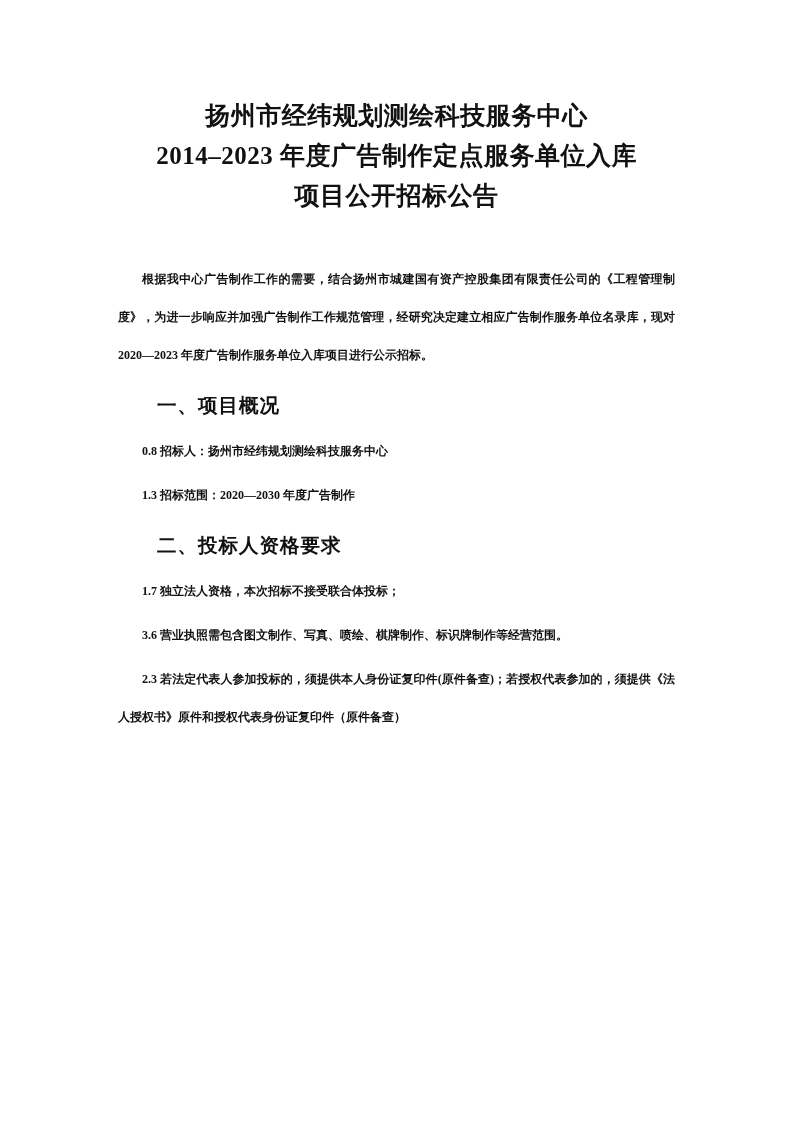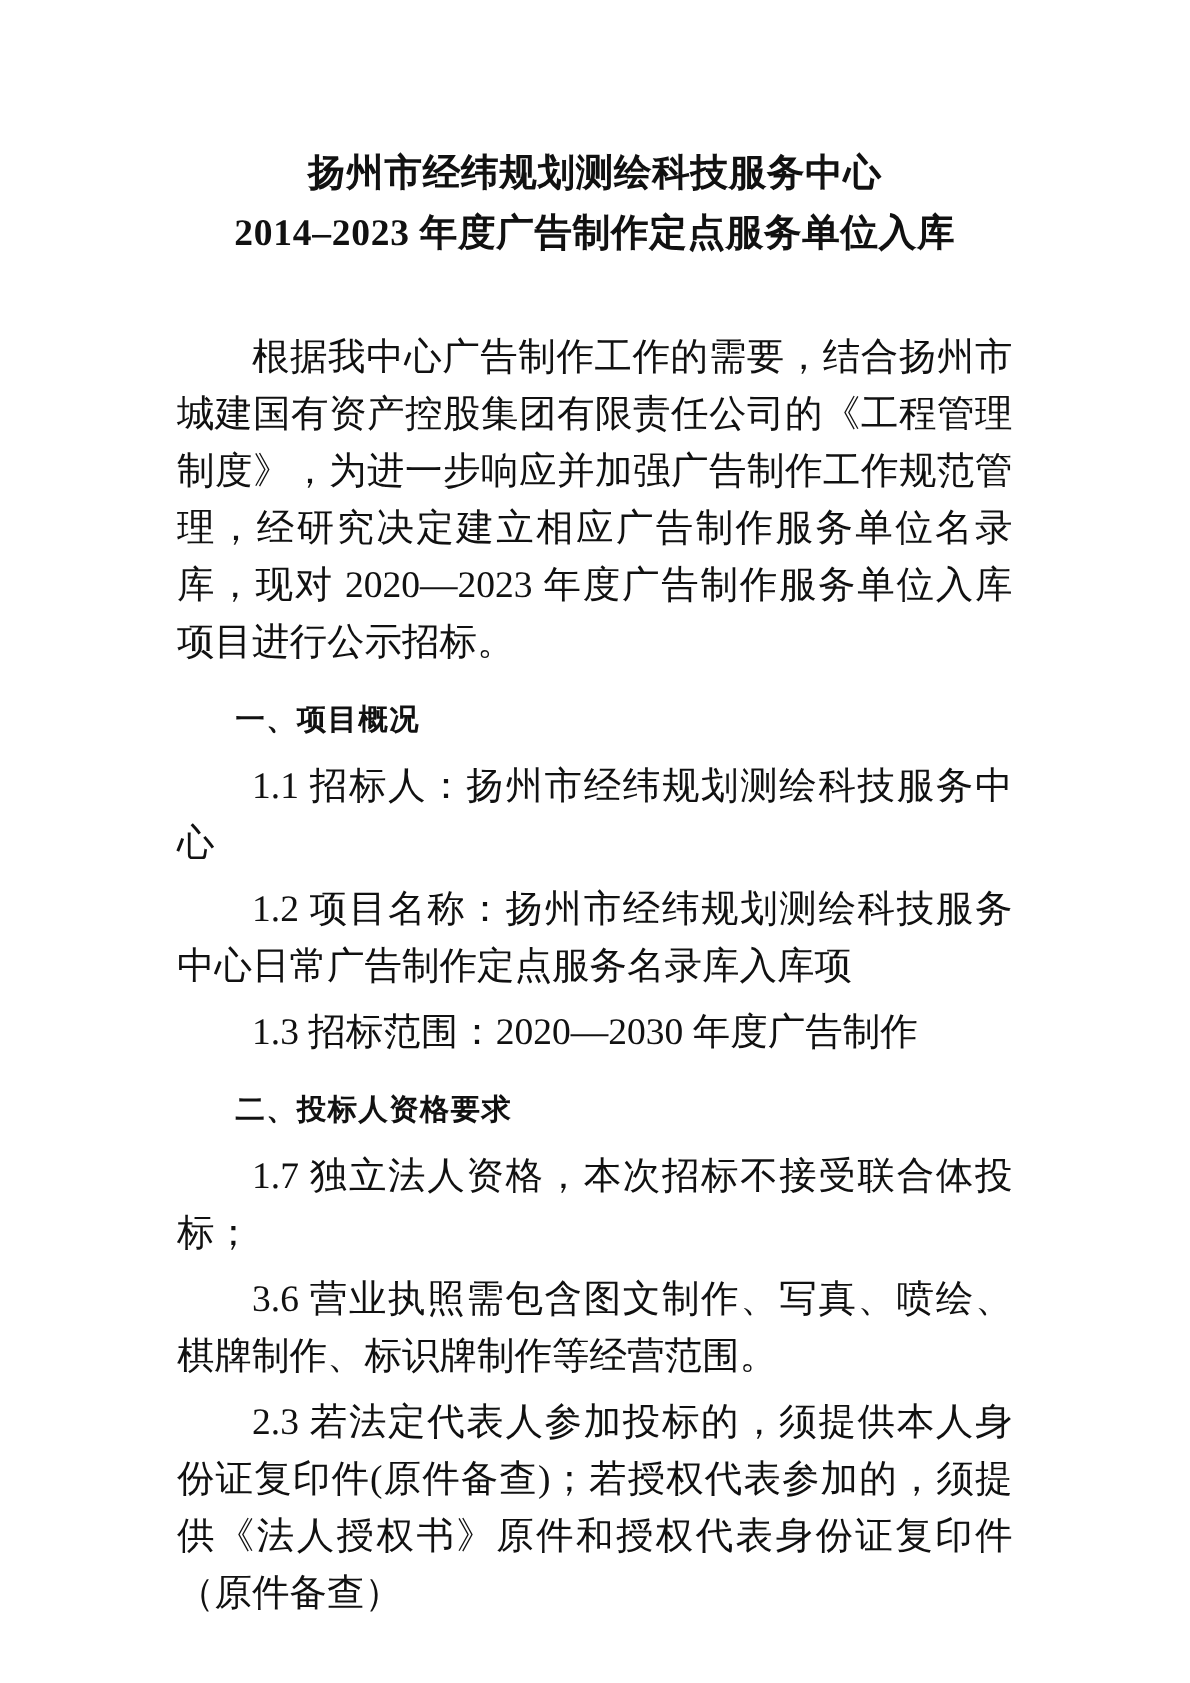--- a/index.html
+++ b/index.html
@@ -32,25 +32,26 @@
   }
   .doc-title .tline {
     display: block;
     white-space: nowrap;
   }
   .body-block {
     margin-top: 44px;
   }
   p.para {
     margin: 0 0 6px 0;
-    font-size: 25px;
+    font-size: 12px;
     line-height: 38px;
     text-align: justify;
     text-justify: inter-ideograph;
     text-indent: 2em;
+    font-weight: bold;
   }
   h2.section {
     margin: 14px 0 6px 0;
     font-size: 19.5px;
     font-weight: bold;
     line-height: 38px;
     text-indent: 2em;
     letter-spacing: 1px;
     font-family: Liberation Mono, monospace;
   }
@@ -59,29 +60,29 @@
   }
 </style>
 </head>
 <body>
 
 <div class="page">
 
   <div class="doc-title">
     <span class="tline">扬州市经纬规划测绘科技服务中心</span>
     <span class="tline">2014–2023 年度广告制作定点服务单位入库</span>
+    <span class="tline">项目公开招标公告</span>
   </div>
 
   <div class="body-block">
 
     <p class="para lead-gap">根据我中心广告制作工作的需要，结合扬州市城建国有资产控股集团有限责任公司的《工程管理制度》，为进一步响应并加强广告制作工作规范管理，经研究决定建立相应广告制作服务单位名录库，现对 2020—2023 年度广告制作服务单位入库项目进行公示招标。</p>
 
     <h2 class="section">一、项目概况</h2>
-    <p class="para">1.1 招标人：扬州市经纬规划测绘科技服务中心</p>
-    <p class="para">1.2 项目名称：扬州市经纬规划测绘科技服务中心日常广告制作定点服务名录库入库项</p>
+    <p class="para">0.8 招标人：扬州市经纬规划测绘科技服务中心</p>
     <p class="para">1.3 招标范围：2020—2030 年度广告制作</p>
 
     <h2 class="section">二、投标人资格要求</h2>
     <p class="para">1.7 独立法人资格，本次招标不接受联合体投标；</p>
     <p class="para">3.6 营业执照需包含图文制作、写真、喷绘、棋牌制作、标识牌制作等经营范围。</p>
     <p class="para">2.3 若法定代表人参加投标的，须提供本人身份证复印件(原件备查)；若授权代表参加的，须提供《法人授权书》原件和授权代表身份证复印件（原件备查）</p>
 
   </div>
 
 </div>

